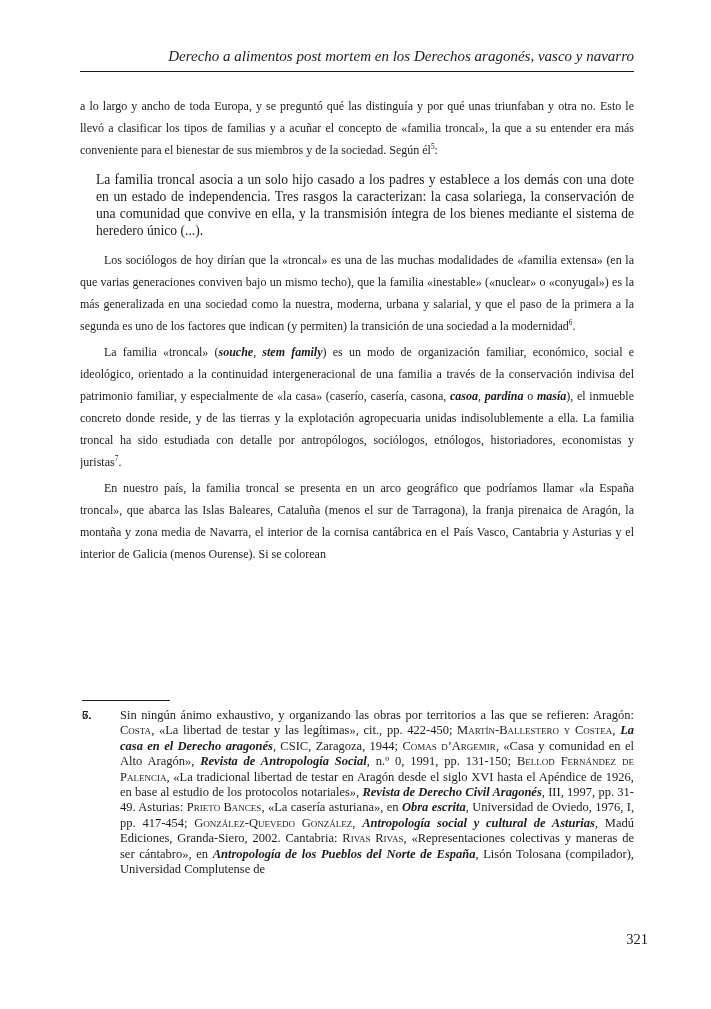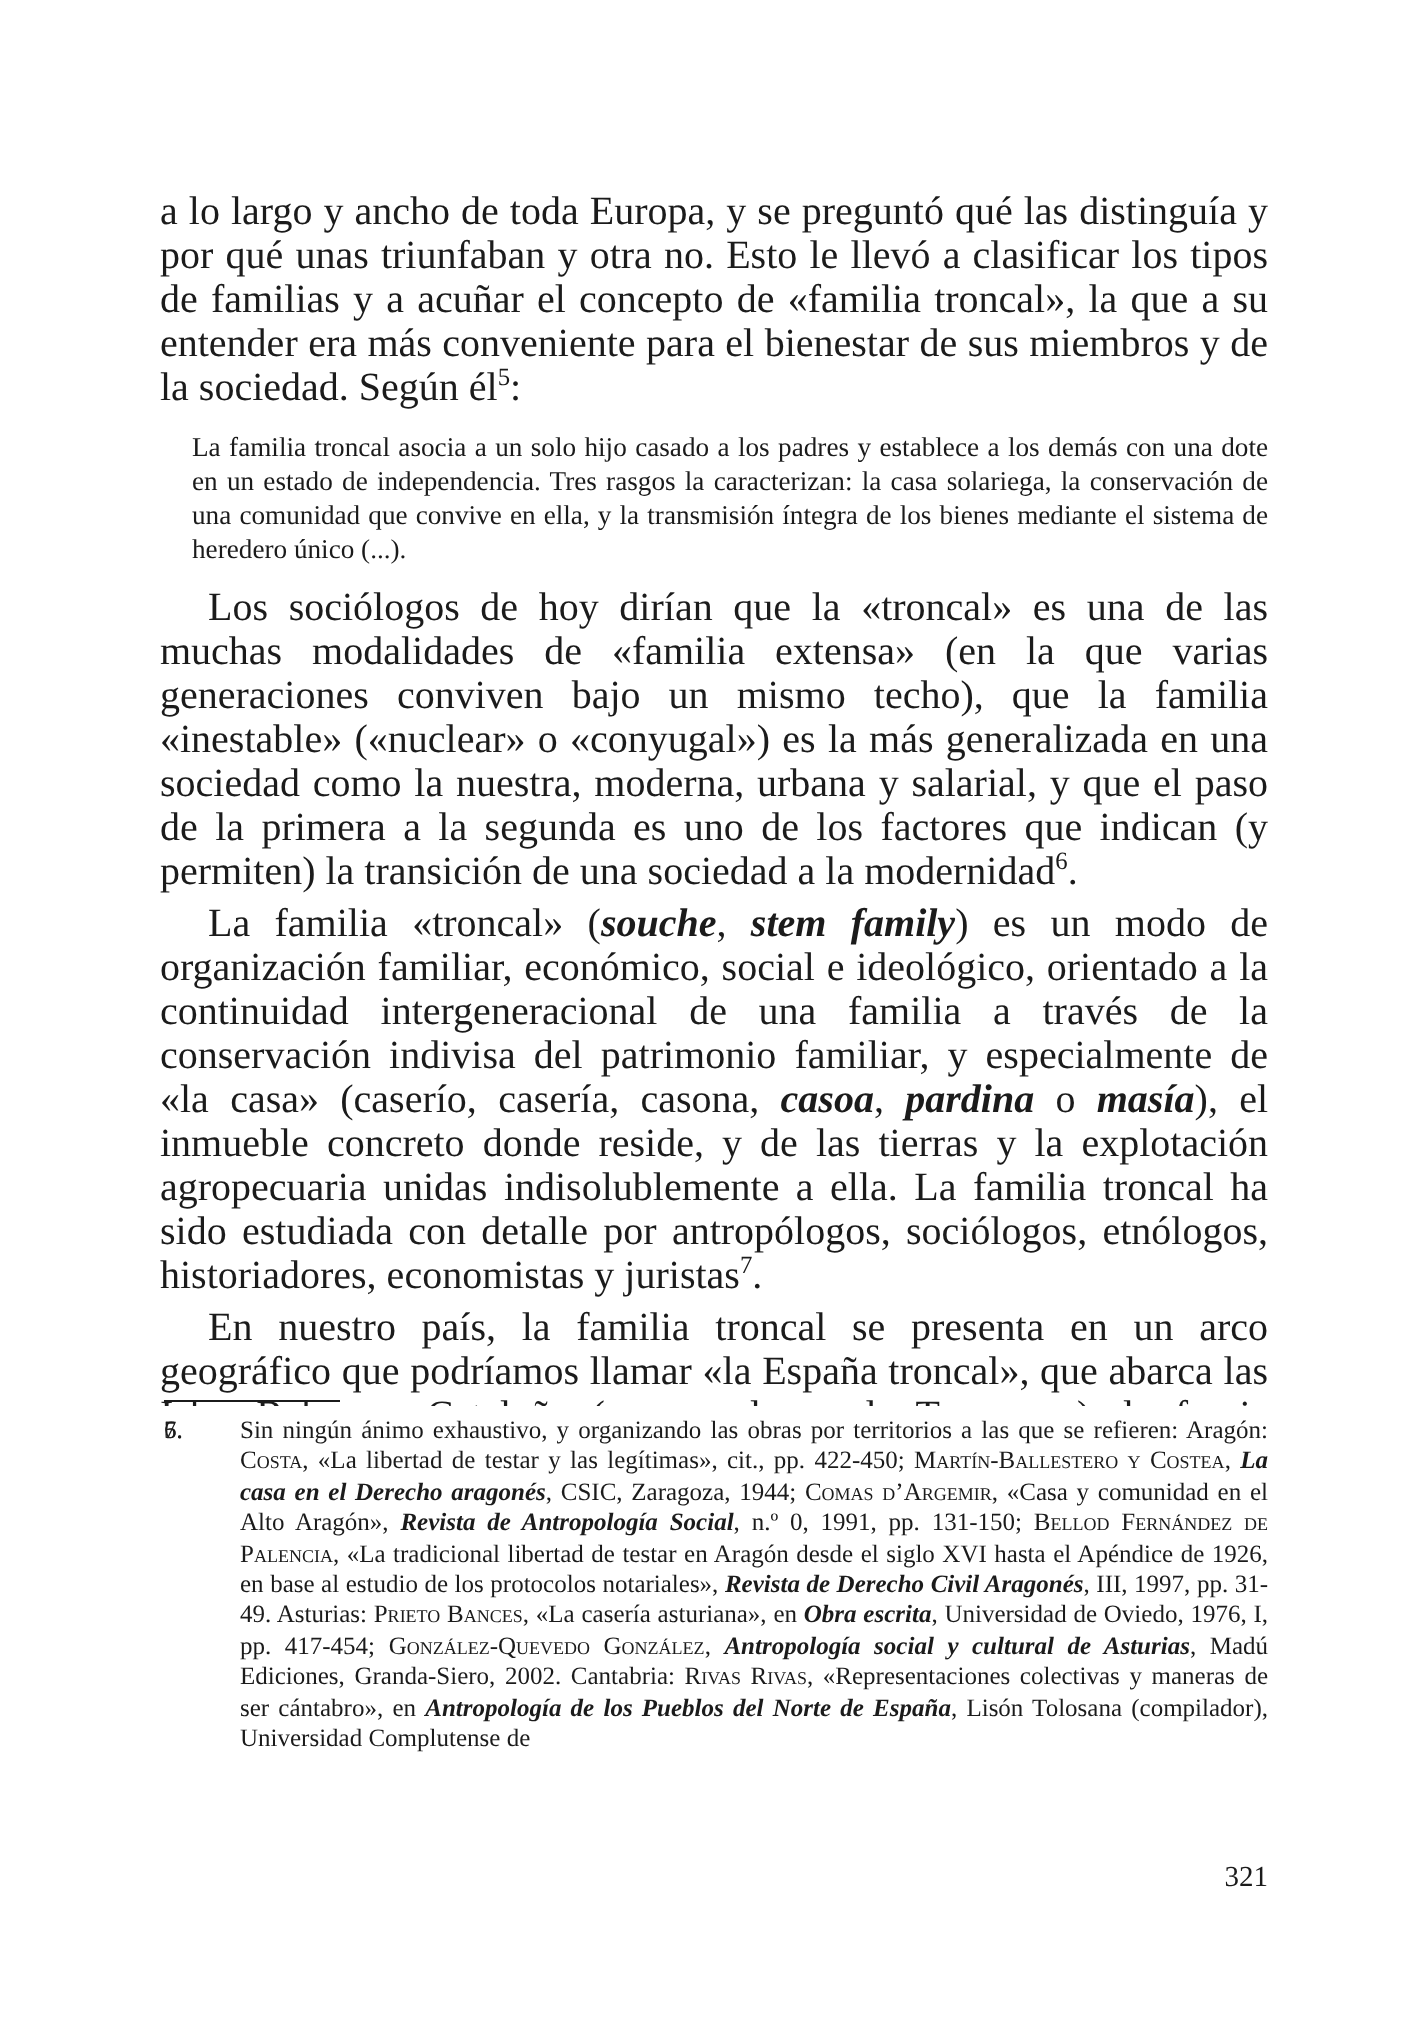--- a/index.html
+++ b/index.html
@@ -27,21 +27,21 @@
     border-bottom:1.6px solid #1b1b1b;
   }
   .body-text {
     position:absolute;
     left:80px; top:95px;
     width:554px;
     height:608px;
     overflow:hidden;
   }
   .body-text p {
-    font-size:20px;
+    font-size:12px;
     line-height:22px;
     text-align:justify;
   }
   .body-text p.indent {
     text-indent:24px;
     margin-top:4px;
   }
   .body-text p.quote {
     margin:10px 0 10px 16px;
     font-size:13.6px;
@@ -72,29 +72,32 @@
     font-size:12.5px;
     line-height:15.4px;
     text-align:justify;
   }
   .fn-num {
     position:absolute;
     left:2px; top:0;
   }
   .page-number {
     position:absolute;
-    right:77px; top:931px;
+    right:63px; top:931px;
     font-size:14.5px;
   }
 </style>
 </head>
 <body>
 
 <div class="page">
 
+  <div class="running-header">
+    <span>Derecho a alimentos post mortem en los Derechos aragonés, vasco y navarro</span>
+  </div>
 
   <div class="body-text" id="body-text">
       <p class="first">a lo largo y ancho de toda Europa, y se preguntó qué las distinguía y por qué unas triunfaban y otra no. Esto le llevó a clasificar los tipos de familias y a acuñar el concepto de «familia troncal», la que a su entender era más conveniente para el bienestar de sus miembros y de la sociedad. Según él<sup class="fnref">5</sup>:</p>
       <p class="quote">La familia troncal asocia a un solo hijo casado a los padres y establece a los demás con una dote en un estado de independencia. Tres rasgos la caracterizan: la casa solariega, la conservación de una comunidad que convive en ella, y la transmisión íntegra de los bienes mediante el sistema de heredero único (...).</p>
       <p class="indent">Los sociólogos de hoy dirían que la «troncal» es una de las muchas modalidades de «familia extensa» (en la que varias generaciones conviven bajo un mismo techo), que la familia «inestable» («nuclear» o «conyugal») es la más generalizada en una sociedad como la nuestra, moderna, urbana y salarial, y que el paso de la primera a la segunda es uno de los factores que indican (y permiten) la transición de una sociedad a la modernidad<sup class="fnref">6</sup>.</p>
       <p class="indent">La familia «troncal» (<span class="it">souche</span>, <span class="it">stem family</span>) es un modo de organización familiar, económico, social e ideológico, orientado a la continuidad intergeneracional de una familia a través de la conservación indivisa del patrimonio familiar, y especialmente de «la casa» (caserío, casería, casona, <span class="it">casoa</span>, <span class="it">pardina</span> o <span class="it">masía</span>), el inmueble concreto donde reside, y de las tierras y la explotación agropecuaria unidas indisolublemente a ella. La familia troncal ha sido estudiada con detalle por antropólogos, sociólogos, etnólogos, historiadores, economistas y juristas<sup class="fnref">7</sup>.</p>
       <p class="indent">En nuestro país, la familia troncal se presenta en un arco geográfico que podríamos llamar «la España troncal», que abarca las Islas Baleares, Cataluña (menos el sur de Tarragona), la franja pirenaica de Aragón, la montaña y zona media de Navarra, el interior de la cornisa cantábrica en el País Vasco, Cantabria y Asturias y el interior de Galicia (menos Ourense). Si se colorean</p>
     </div>
 
   <div class="footnote-area">

